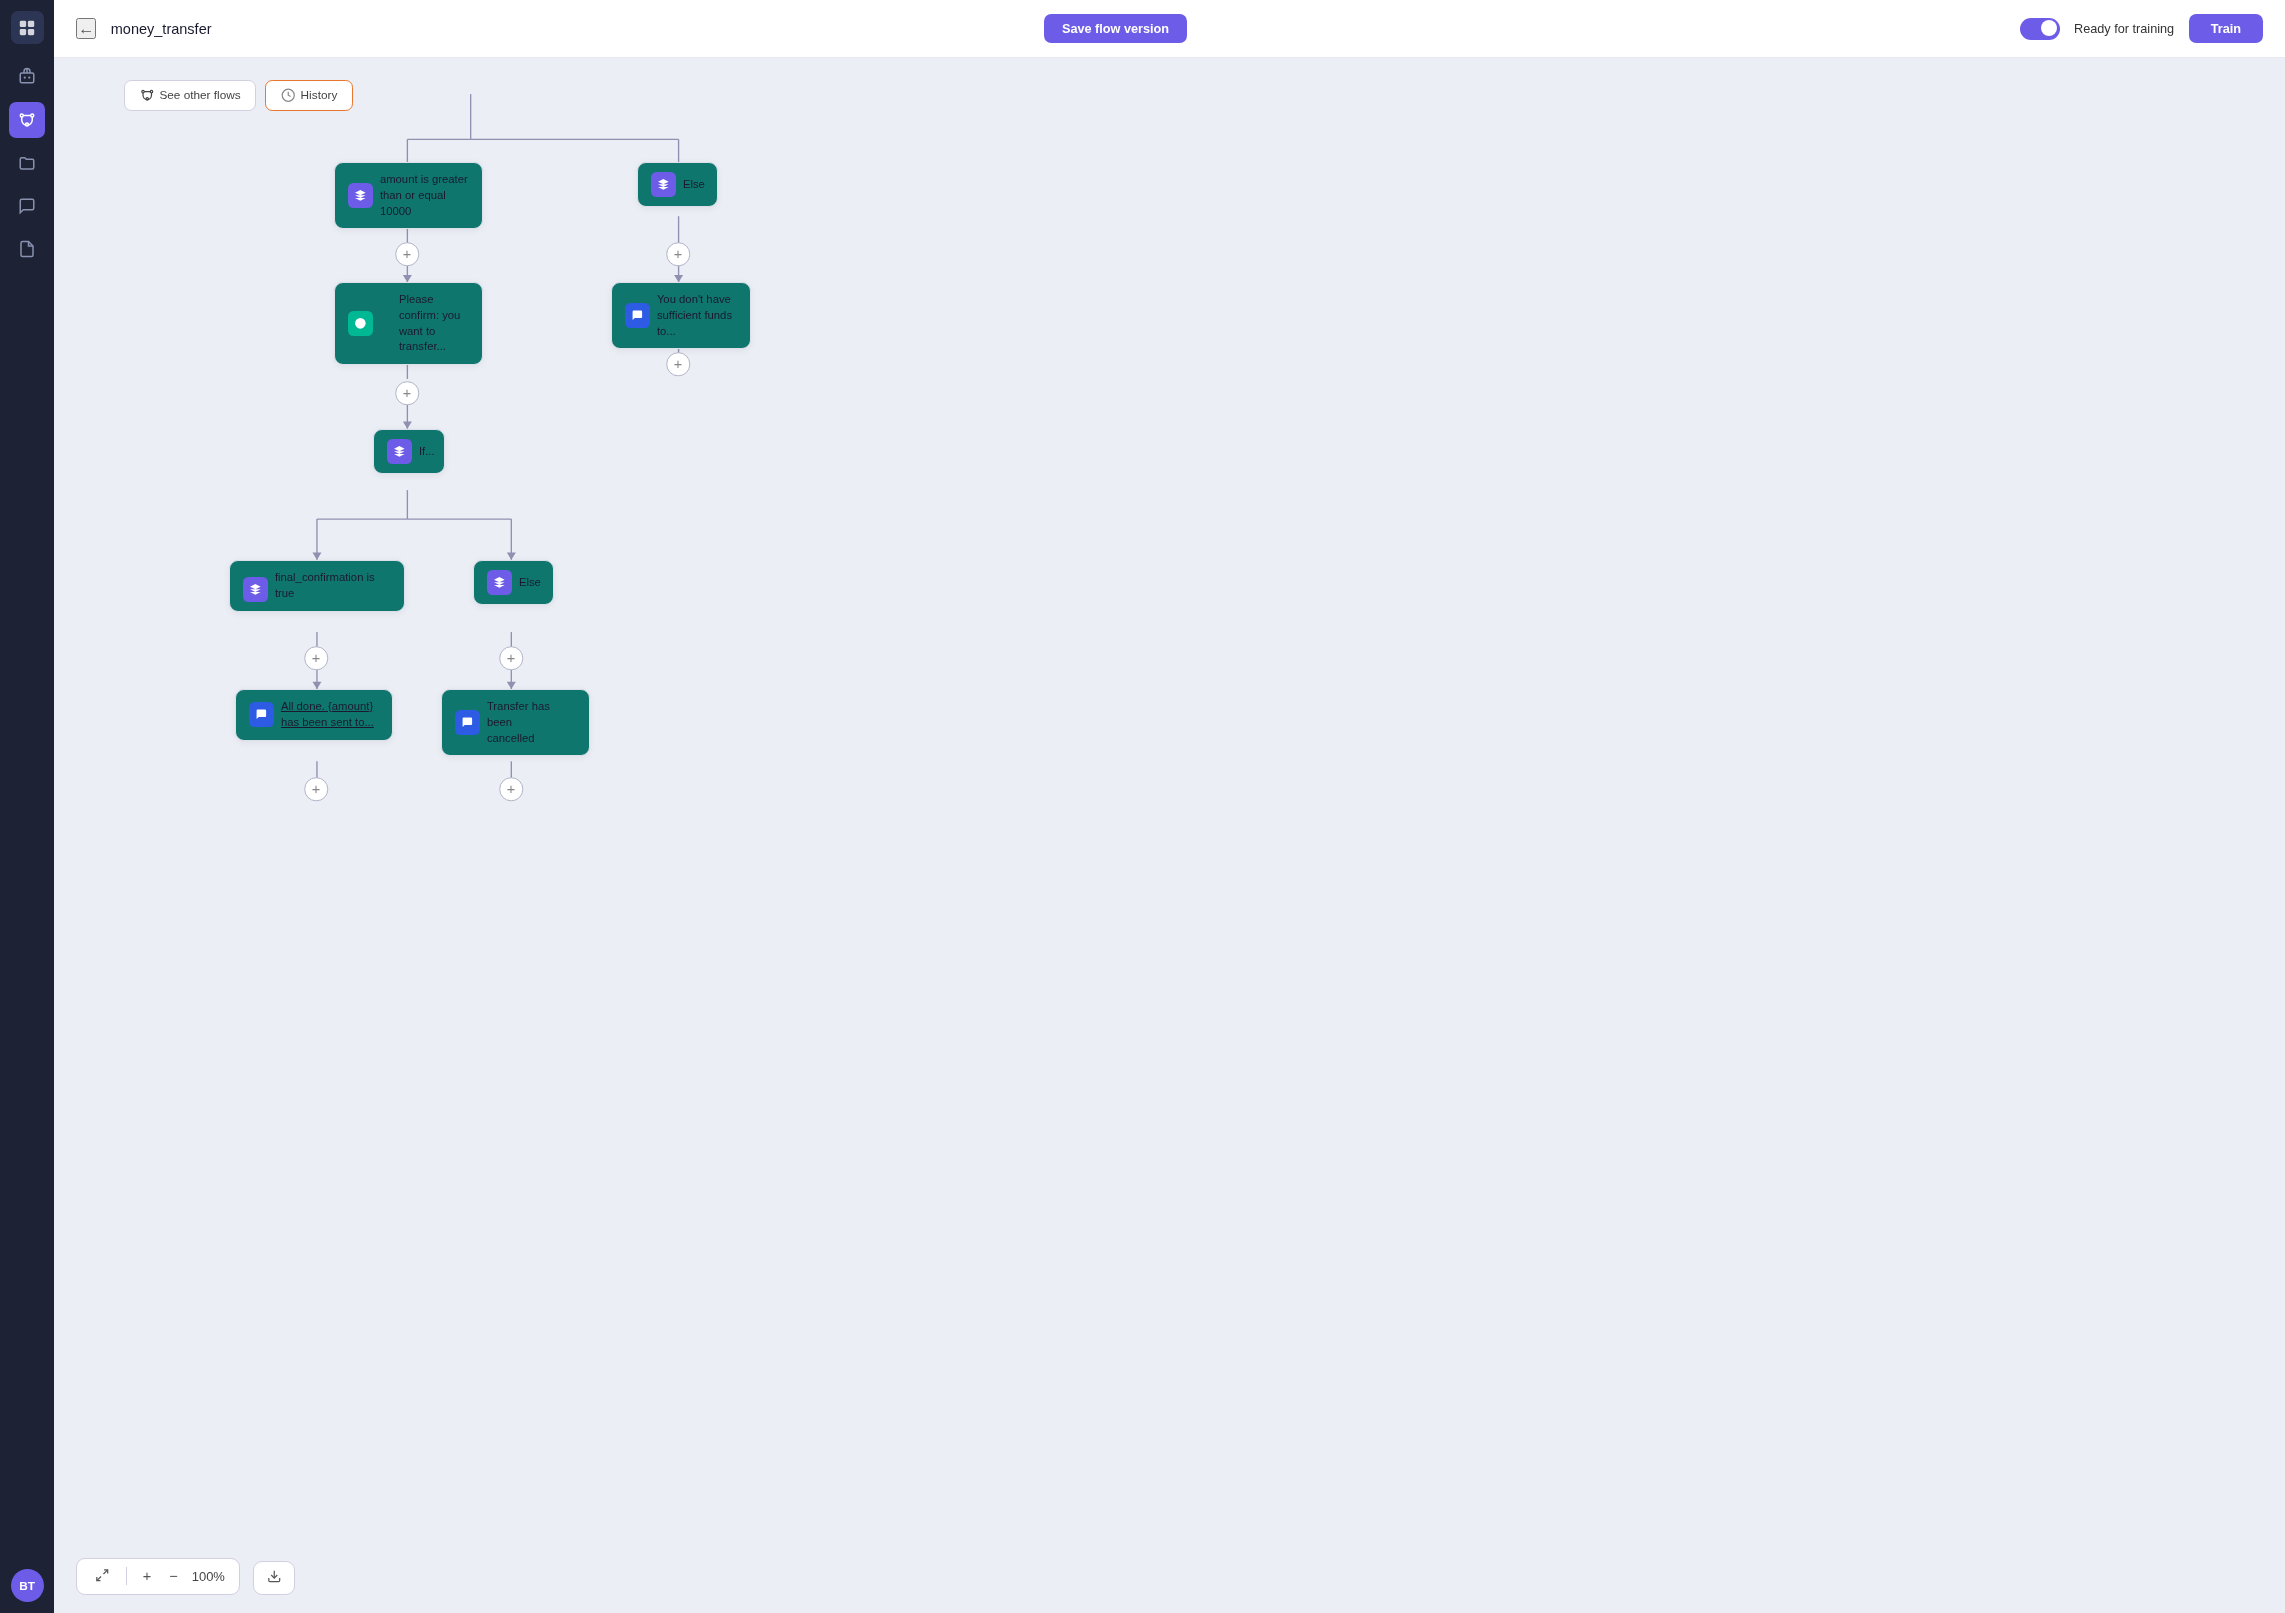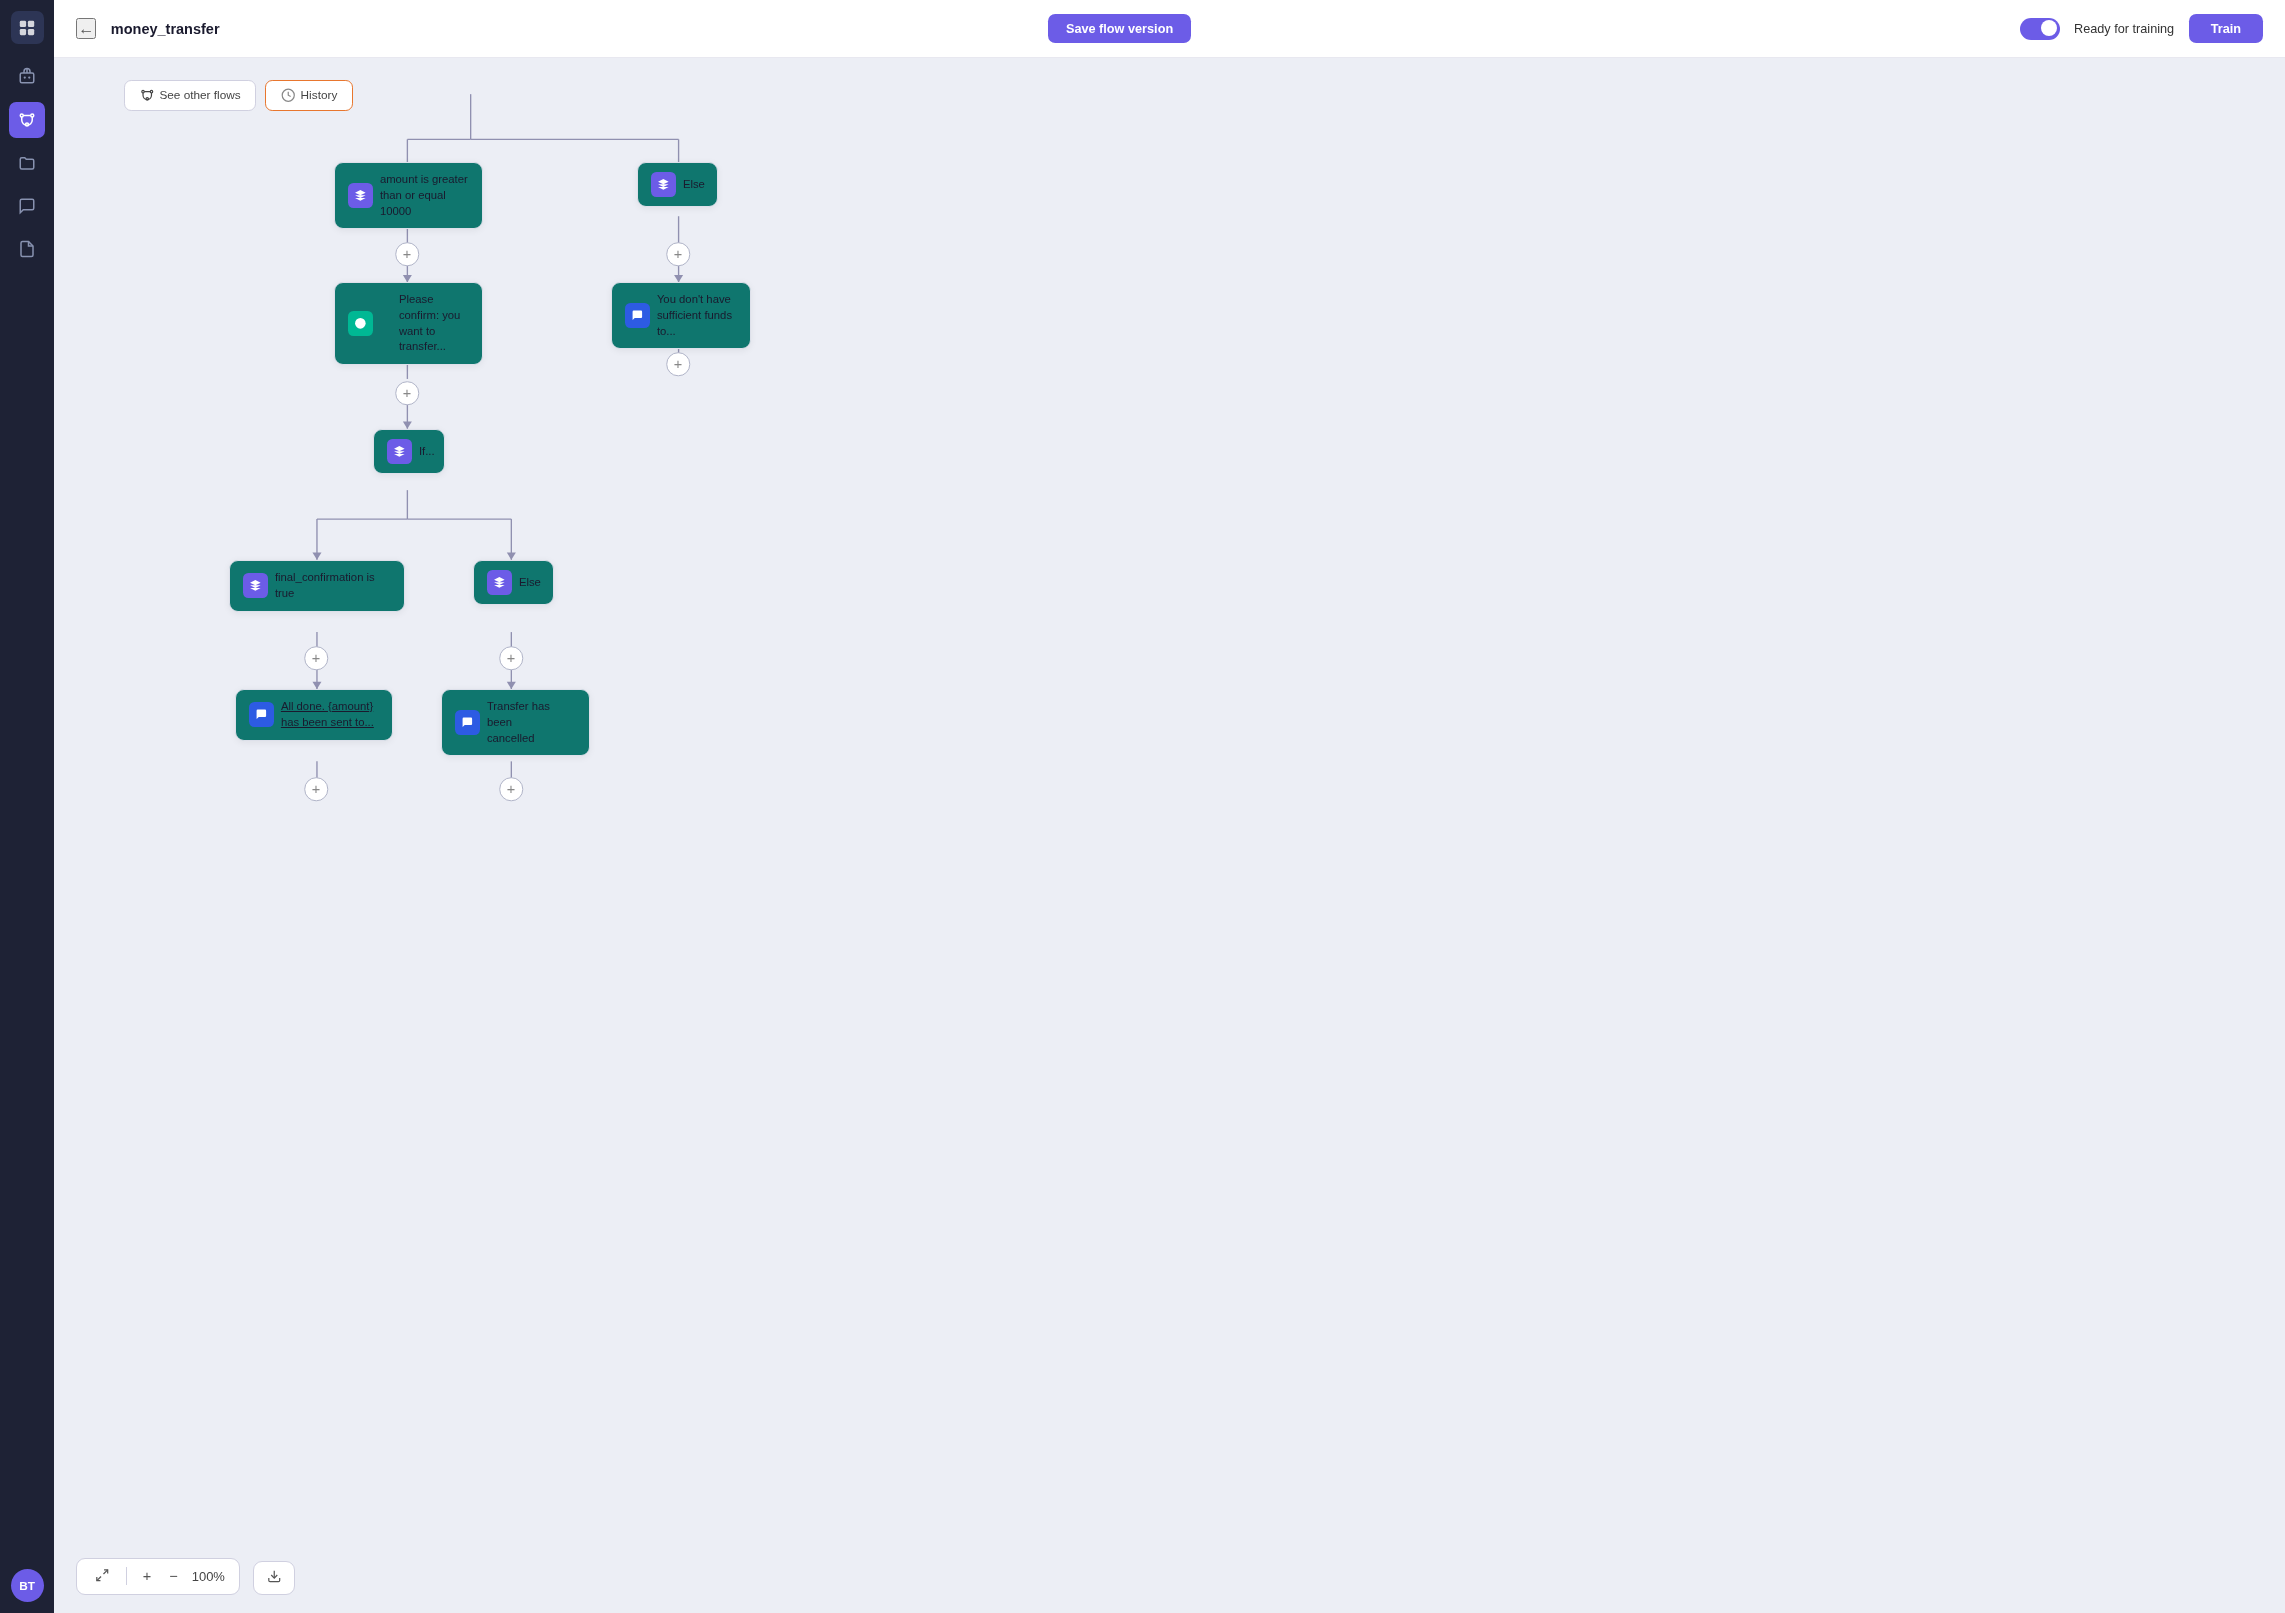--- a/index.html
+++ b/index.html
@@ -31,21 +31,21 @@
     
     .header {
       position: fixed; left: 54px; top: 0; right: 0; height: 58px;
       background: white; border-bottom: 0.9px solid #e8e8f0;
       display: flex; align-items: center; padding: 0 22px; gap: 14.5px; z-index: 99;
     }
     .header-back {
       color: #555; cursor: pointer; font-size: 16.3px; line-height: 1;
     }
     .header-title {
-      font-size: 14.5px; font-weight: 700; color: #1a1a2e; margin-right: auto;
+      font-size: 14.5px; font-weight: 400; color: #1a1a2e; margin-right: auto;
     }
     .btn-save {
       background: #6c5ce7; color: white; border: none; border-radius: 7.2px;
       padding: 7.2px 18px; font-size: 12.7px; font-weight: 600; cursor: pointer;
     }
     .header-right {
       display: flex; align-items: center; gap: 14.5px; margin-left: auto;
     }
     .ready-label { font-size: 12.7px; color: #333; font-weight: 500; }
     .toggle {
@@ -314,21 +314,21 @@
 
   <div class="node" style="left:319px; top:371px; width:72px;">
     <div class="node-icon purple">
       <svg width="12.7" height="12.7" viewBox="0 0 24 24" fill="white">
         <path d="M12 2L2 7l10 5 10-5-10-5zM2 17l10 5 10-5M2 12l10 5 10-5"></path>
       </svg>
     </div>
     <span class="node-text">If...</span>
   </div>
 
-  <div class="node" style="left:175px; top:502px; width:176px;">
+  <div class="node" style="left:175px; top:502px; width:176px;align-items:flex-end;">
     <div class="node-icon purple">
       <svg width="12.7" height="12.7" viewBox="0 0 24 24" fill="white">
         <path d="M12 2L2 7l10 5 10-5-10-5zM2 17l10 5 10-5M2 12l10 5 10-5"></path>
       </svg>
     </div>
     <span class="node-text" style="white-space:pre-line;">final_confirmation is
 true</span>
   </div>
 
   <div class="node" style="left:419px; top:502px; width:81px;">

